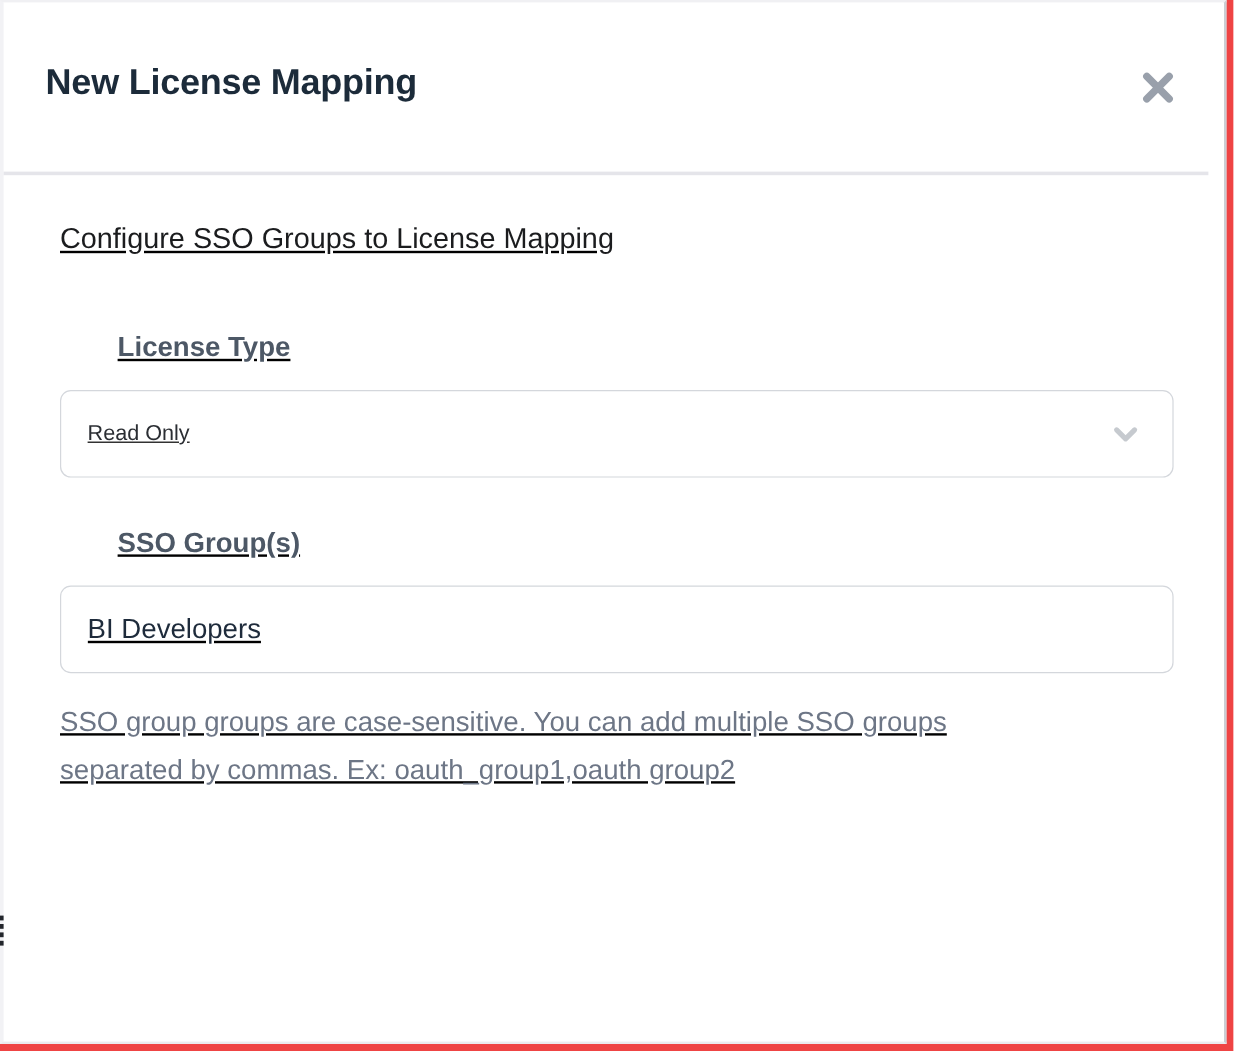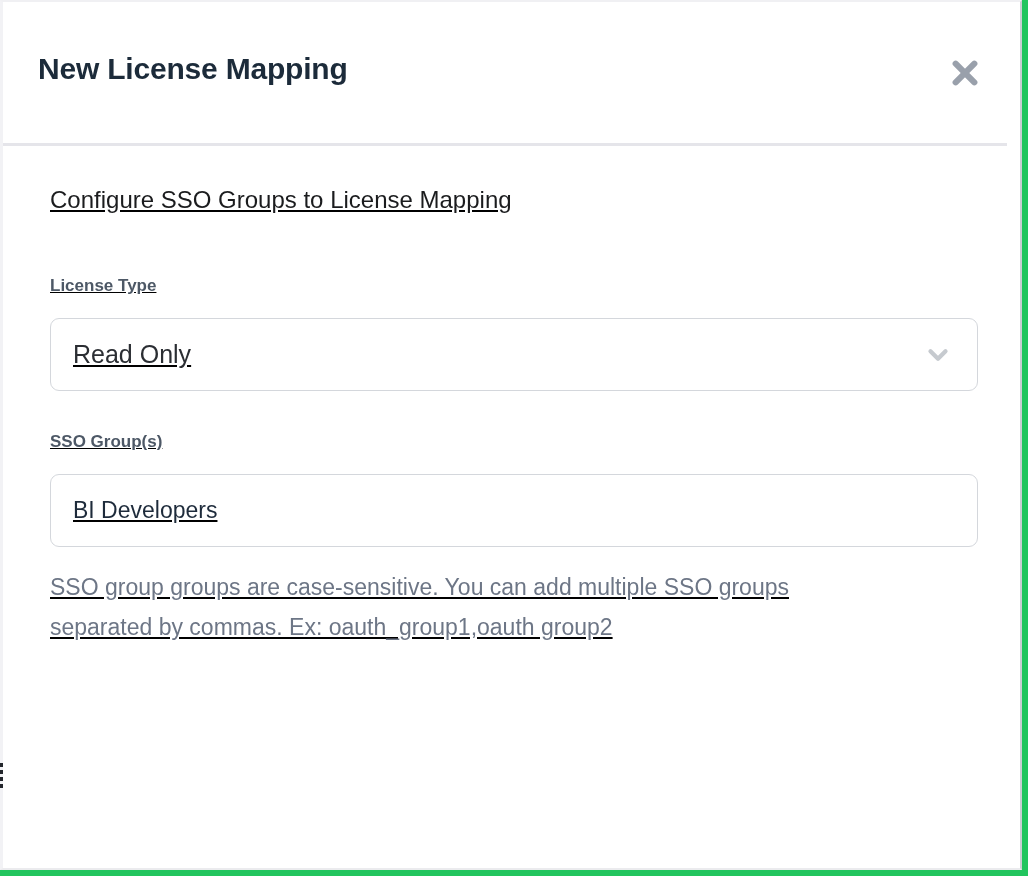--- a/index.html
+++ b/index.html
@@ -2,21 +2,21 @@
 <html><head>
 <meta charset="utf-8">
 <style>
   * { margin: 0; padding: 0; box-sizing: border-box; }
   html, body { width: 1028px; height: 876px; overflow: hidden; }
   body {
     font-family: "Liberation Sans", "DejaVu Sans", sans-serif;
     background: #ffffff;
     position: relative;
   }
-  .page { position: absolute; inset: 0; background: #22c55e; }
+  .page { position: absolute; inset: 0; background: #ef4444; }
 
   
   .modal {
     position: absolute;
     left: 0; top: 0;
     width: 1022px; height: 870px;
     background: #ffffff;
     border-top: 2px solid #f0f0f3;
     border-left: 3px solid #f2f2f5;
     border-right: 2px solid #cbced3;
@@ -62,41 +62,42 @@
 
   .section-heading {
     font-size: 24px;
     font-weight: 400;
     color: #1b1c1e;
     margin-bottom: 0;
   }
 
   .field-label {
     display: block;
-    font-size: 17px;
+    font-size: 23px;
     font-weight: 700;
     color: #4d5866;
+    margin-left: 48px;
   }
   .label-license { margin-top: 62px; }
   .label-sso { margin-top: 41px; }
 
   .select-box {
     margin-top: 22px;
     width: 928px; height: 73px;
     background: #ffffff;
     border: 1.5px solid #d4d7dc;
     border-radius: 9px;
     display: flex;
     align-items: center;
     padding: 0 24px 0 22px;
     cursor: pointer;
   }
   .select-value {
     flex: 1;
-    font-size: 25px;
+    font-size: 18px;
     color: #2b2e33;
   }
   .select-caret { flex: 0 0 auto; display: flex; }
 
   .text-input {
     margin-top: 22px;
     width: 928px; height: 73px;
     background: #ffffff;
     border: 1.5px solid #d4d7dc;
     border-radius: 9px;

